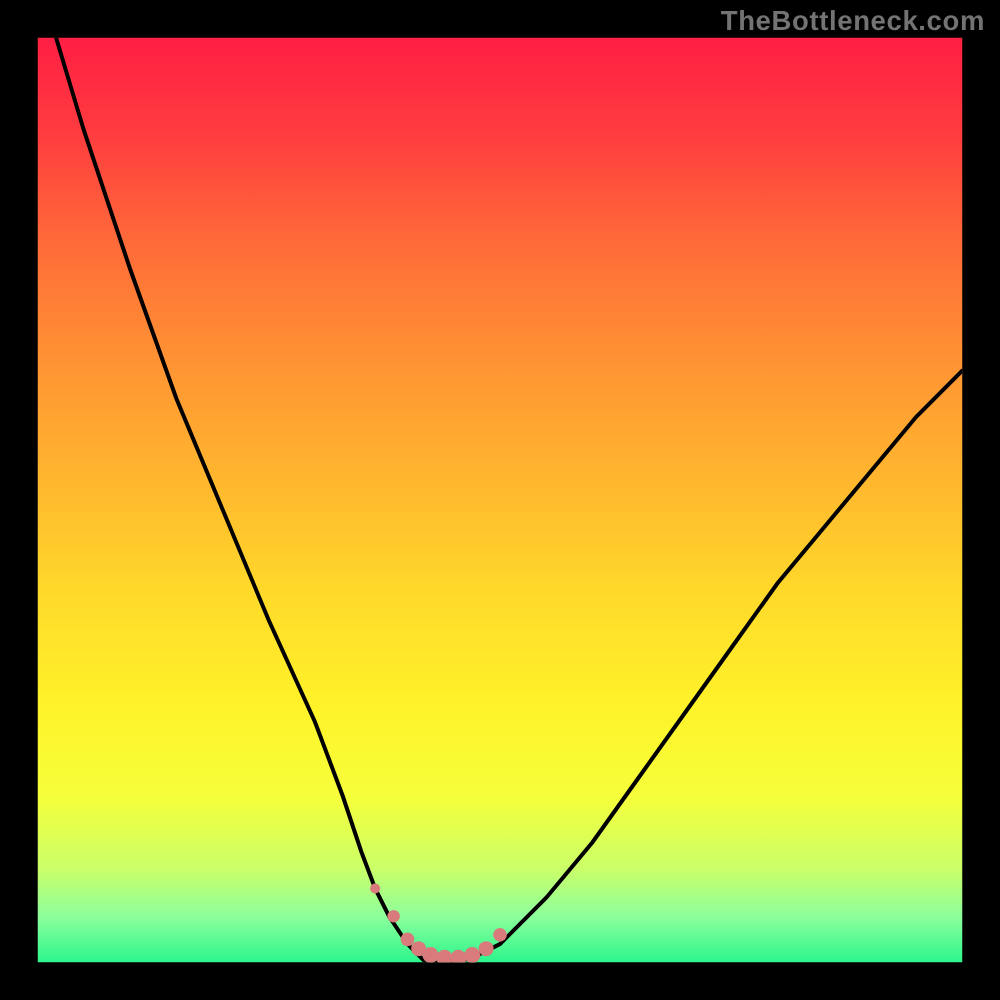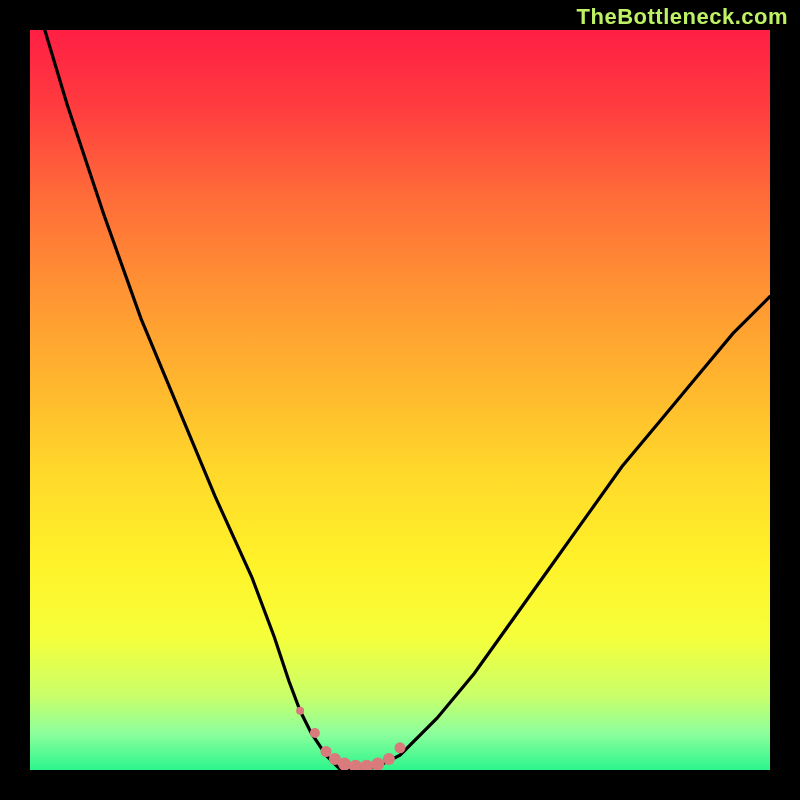--- a/index.html
+++ b/index.html
@@ -14,21 +14,21 @@
   .stage {
     position: relative;
     width: 800px;
     height: 800px;
     background: #000000;
   }
   .watermark {
     position: absolute;
     top: 4px;
     right: 12px;
-    color: #bef264;
+    color: #737373;
     font-size: 22px;
     font-weight: 600;
     letter-spacing: 0.5px;
     user-select: none;
   }
   .plot {
     position: absolute;
     left: 30px;
     top: 30px;
     width: 740px;

